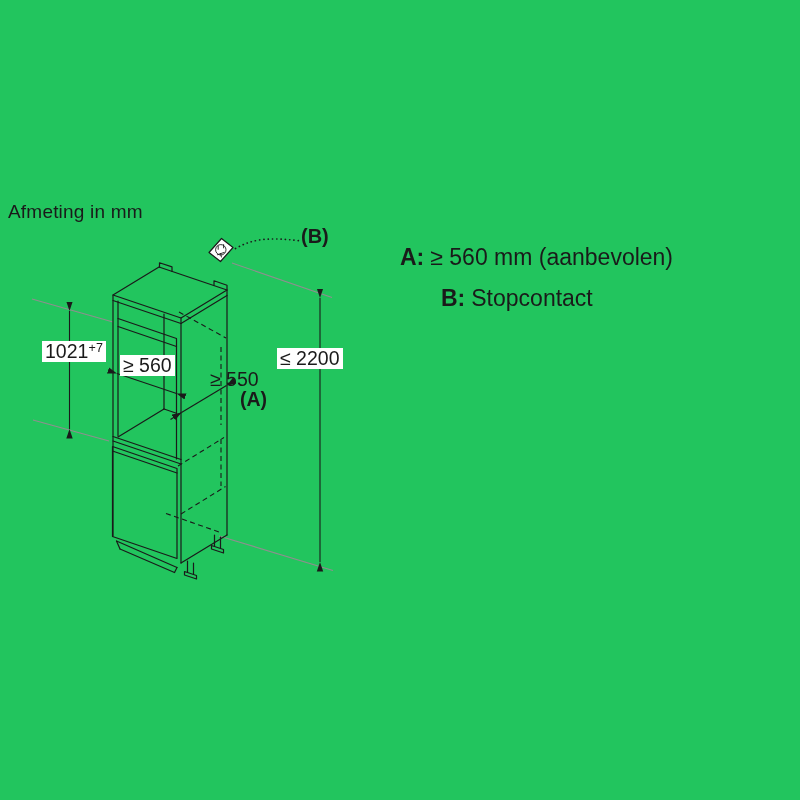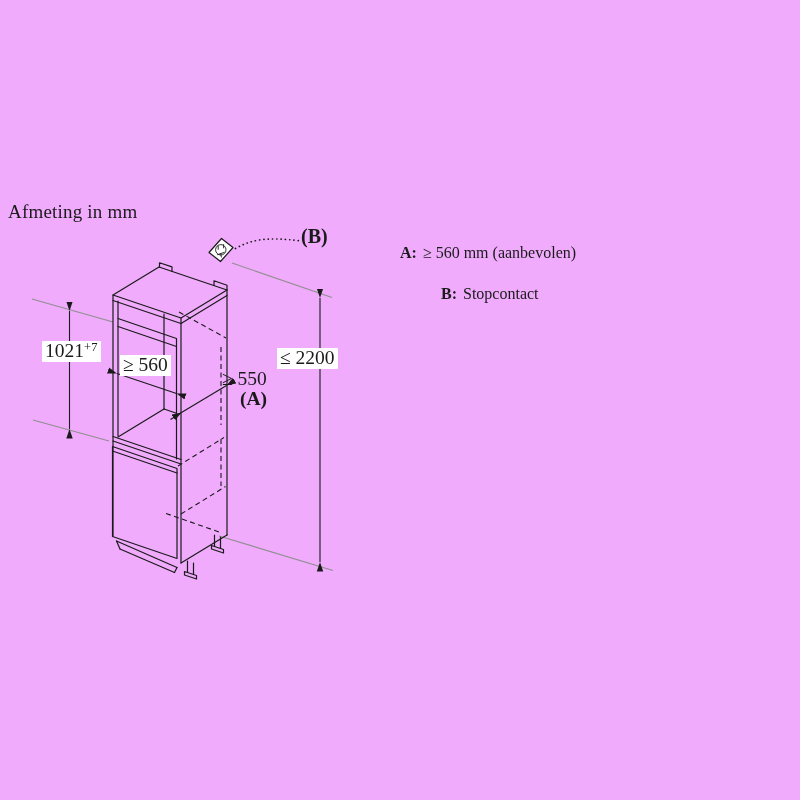--- a/index.html
+++ b/index.html
@@ -1,25 +1,25 @@
 <!DOCTYPE html>
 <html><head>
 <meta charset="utf-8">
 <style>
   html,body{margin:0;padding:0;background:#fff;}
   .canvas{
-    position:relative;width:800px;height:800px;background:#f0abfc;
-    font-family:Liberation Serif, serif;color:#1a1a1a;overflow:hidden;
+    position:relative;width:800px;height:800px;background:#22c55e;
+    font-family:Liberation Sans, sans-serif;color:#1a1a1a;overflow:hidden;
   }
   svg{position:absolute;left:0;top:0;}
   .lbl{position:absolute;line-height:1.06;white-space:nowrap;color:#1a1a1a;}
   .bg{background:#ffffff;padding:0 3px;}
   .dim{font-size:19.5px;}
   .title{font-size:19px;letter-spacing:.2px;}
-  .legend-row{position:absolute;font-size:16px;}
+  .legend-row{position:absolute;font-size:23px;}
   .legend-key{font-weight:bold;margin-right:6px;}
   .bold{font-weight:bold;}
   .tol{font-size:12.5px;vertical-align:6px;letter-spacing:.3px;}
 </style>
 </head>
 <body>
 
 <div class="canvas">
 
   <svg width="800" height="800" viewBox="0 0 800 800">
@@ -115,19 +115,19 @@
   <div class="legend-row" style="left:400px;top:285px;margin-left:41px;">
     <span class="legend-key">B:</span><span>Stopcontact</span>
   </div>
 
   <div class="lbl dim bg" style="left:42px;top:341px;">
     <span>1021</span><span class="tol">+7</span>
   </div>
 
   <div class="lbl dim bg" style="left:120px;top:355px;text-align:center;">≥ 560</div>
 
-  <div class="lbl dim" style="left:222px;top:369px;">≥ 550</div>
+  <div class="lbl dim" style="left:210px;top:369px;">≥ 550</div>
 
   <div class="lbl dim bold" style="left:240px;top:389px;">(A)</div>
 
   <div class="lbl dim bg" style="left:277px;top:348px;">≤ 2200</div>
 
 </div>
 
 </body></html>

